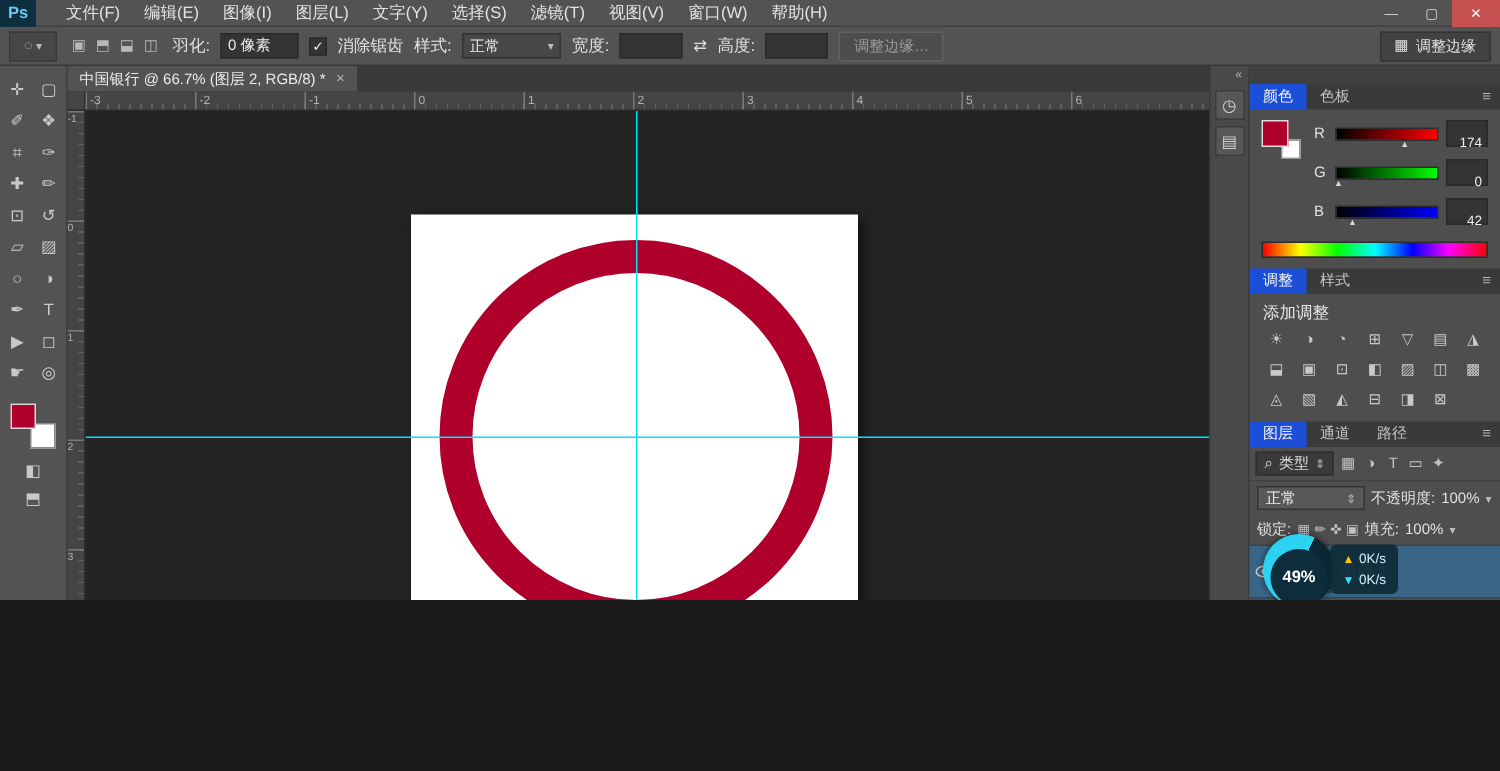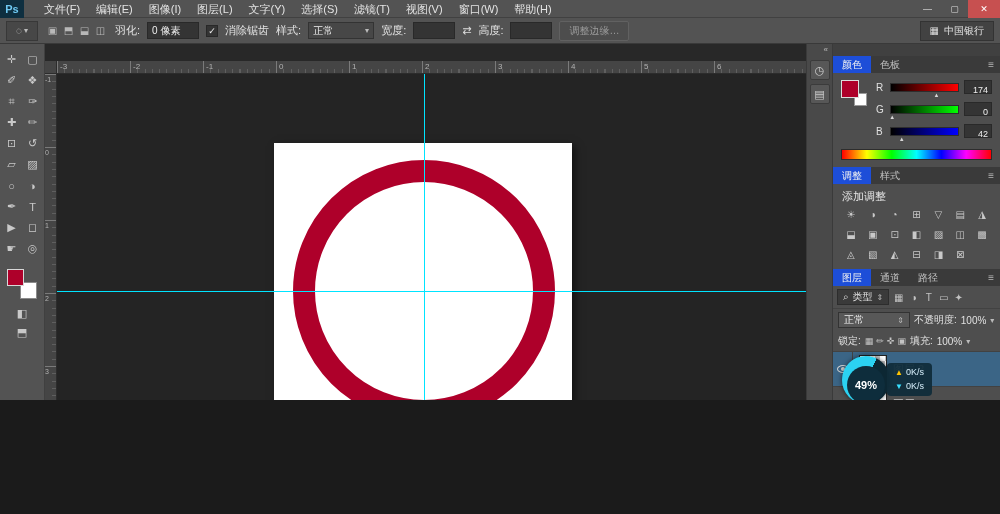--- a/index.html
+++ b/index.html
@@ -76,21 +76,21 @@
   .cfg { position:absolute; left:0; top:0; width:18px; height:18px; background:#ae002a; border:1px solid #ddd; z-index:2; }
   .cbg { position:absolute; right:0; bottom:0; width:13px; height:13px; background:#fff; border:1px solid #999; }
   .sliders { flex:1; }
   .srow { display:flex; align-items:center; gap:5px; margin-bottom:8px; }
   .slabel { width:9px; font-size:10px; color:#e0e0e0; }
   .strack { position:relative; flex:1; height:9px; border:1px solid #2d2d2d; }
   .strack.r { background:linear-gradient(to right,#000,#f00); }
   .strack.g { background:linear-gradient(to right,#000,#0f0); }
   .strack.b { background:linear-gradient(to right,#000,#00f); }
   .smark { position:absolute; bottom:-7px; margin-left:-3px; color:#d8d8d8; font-size:6px; line-height:6px; }
-  .sval { width:28px; height:14px; background:#343434; border:1px solid #292929; font-size:9px; color:#eee; text-align:right; padding:3px 3px; line-height:12px; }
+  .sval { width:28px; height:14px; background:#343434; border:1px solid #292929; font-size:9px; color:#eee; text-align:right; padding:8px 3px; line-height:12px; }
   .spectrum { height:11px; margin:1px 8px 7px; border:1px solid #2d2d2d; background:linear-gradient(to right,#f00,#ff0,#0f0,#0ff,#00f,#f0f,#f00); }
 
   .addlabel { padding:5px 9px 3px; font-size:11px; color:#e5e5e5; }
   .adjgrid { display:grid; grid-template-columns:repeat(7,1fr); padding:0 7px 7px; row-gap:5px; }
   .adjicon { height:15px; display:flex; align-items:center; justify-content:center; color:#c9c9c9; font-size:10px; }
 
   .lfilter { display:flex; align-items:center; gap:2px; padding:3px 4px; border-bottom:1px solid #424242; }
   .lcombo { display:flex; align-items:center; gap:4px; background:#3a3a3a; border:1px solid #2d2d2d; height:16px; padding:0 5px; font-size:10px; color:#ddd; }
   .lficon { width:15px; text-align:center; color:#c3c3c3; font-size:10px; }
   .lrow2 { display:flex; align-items:center; gap:4px; padding:3px 5px; font-size:10px; color:#e0e0e0; }
@@ -173,21 +173,21 @@
       <span class="caret">▾</span>
     </div>
     <span class="optlabel">宽度:</span>
     <span class="optinput small"></span>
     <span>⇄</span>
     <span class="optlabel">高度:</span>
     <span class="optinput small"></span>
     <span class="refine">调整边缘…</span>
     <div class="workspace">
       <span>▦</span>
-      <span>中国银行</span>
+      <span>调整边缘</span>
     </div>
   </div>
 
   <div class="toolbar">
     <div class="toolgrid">
       <span class="tool">✛</span>
       <span class="tool">▢</span>
       <span class="tool">✐</span>
       <span class="tool">❖</span>
       <span class="tool">⌗</span>
@@ -211,20 +211,26 @@
       <span class="fgsw"></span>
       <span class="bgsw"></span>
     </div>
     <div class="toolbottom">
       <span>◧</span>
       <span>⬒</span>
     </div>
   </div>
 
   <div class="docarea">
+    <div class="tabbar">
+      <div class="doctab">
+        <span>中国银行 @ 66.7% (图层 2, RGB/8) *</span>
+        <span class="x">×</span>
+      </div>
+    </div>
     <div class="ruler-corner"></div>
     <div class="ruler-top">
 
     <span>-3</span>
         <span>-2</span>
         <span>-1</span>
         <span>0</span>
         <span>1</span>
         <span>2</span>
         <span>3</span>

